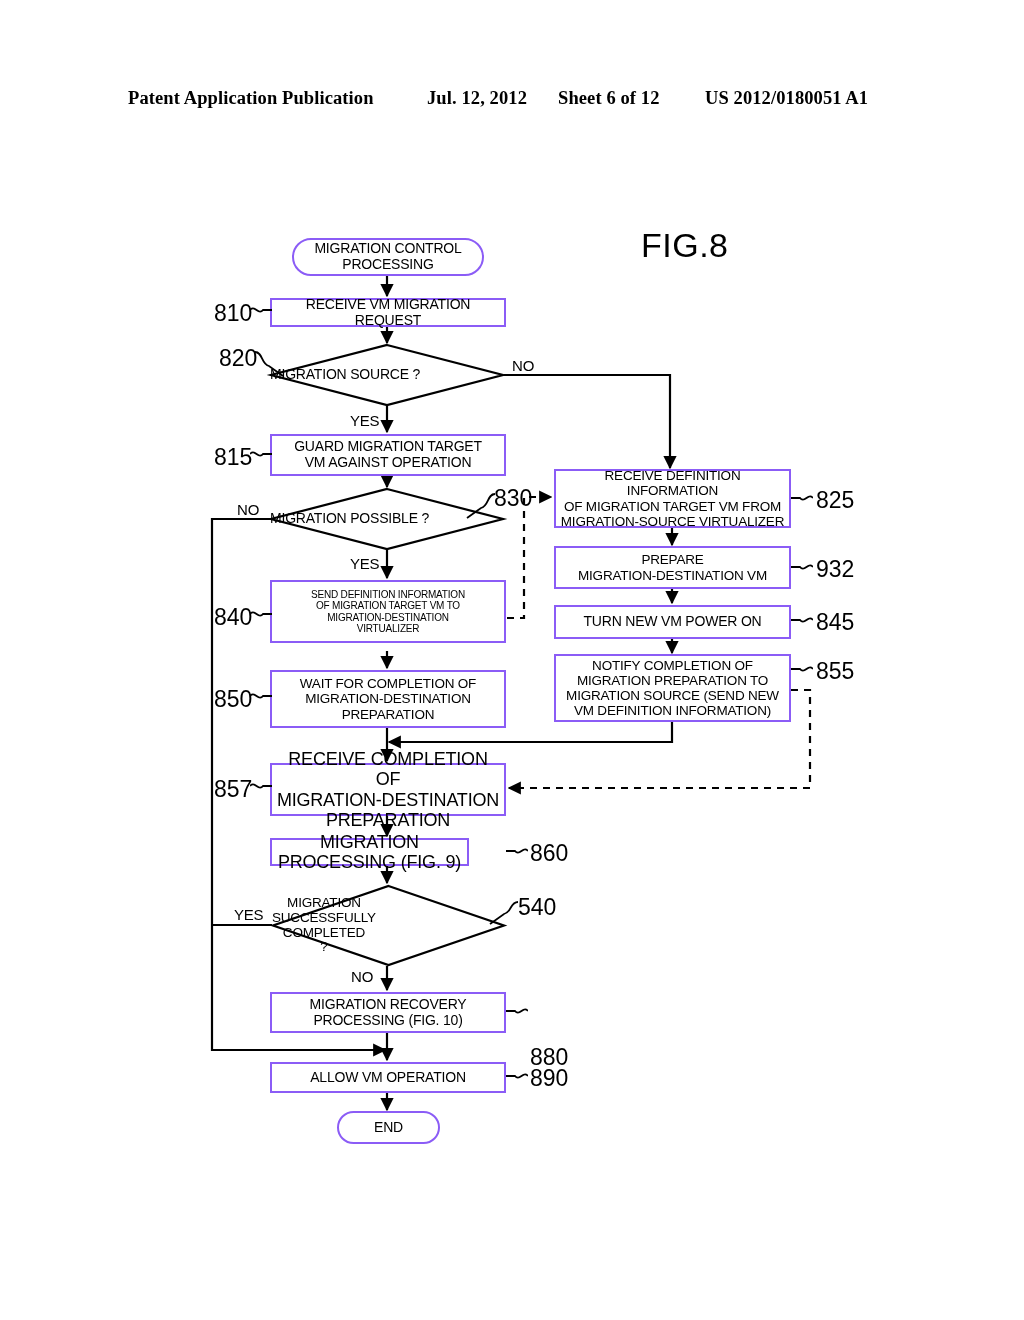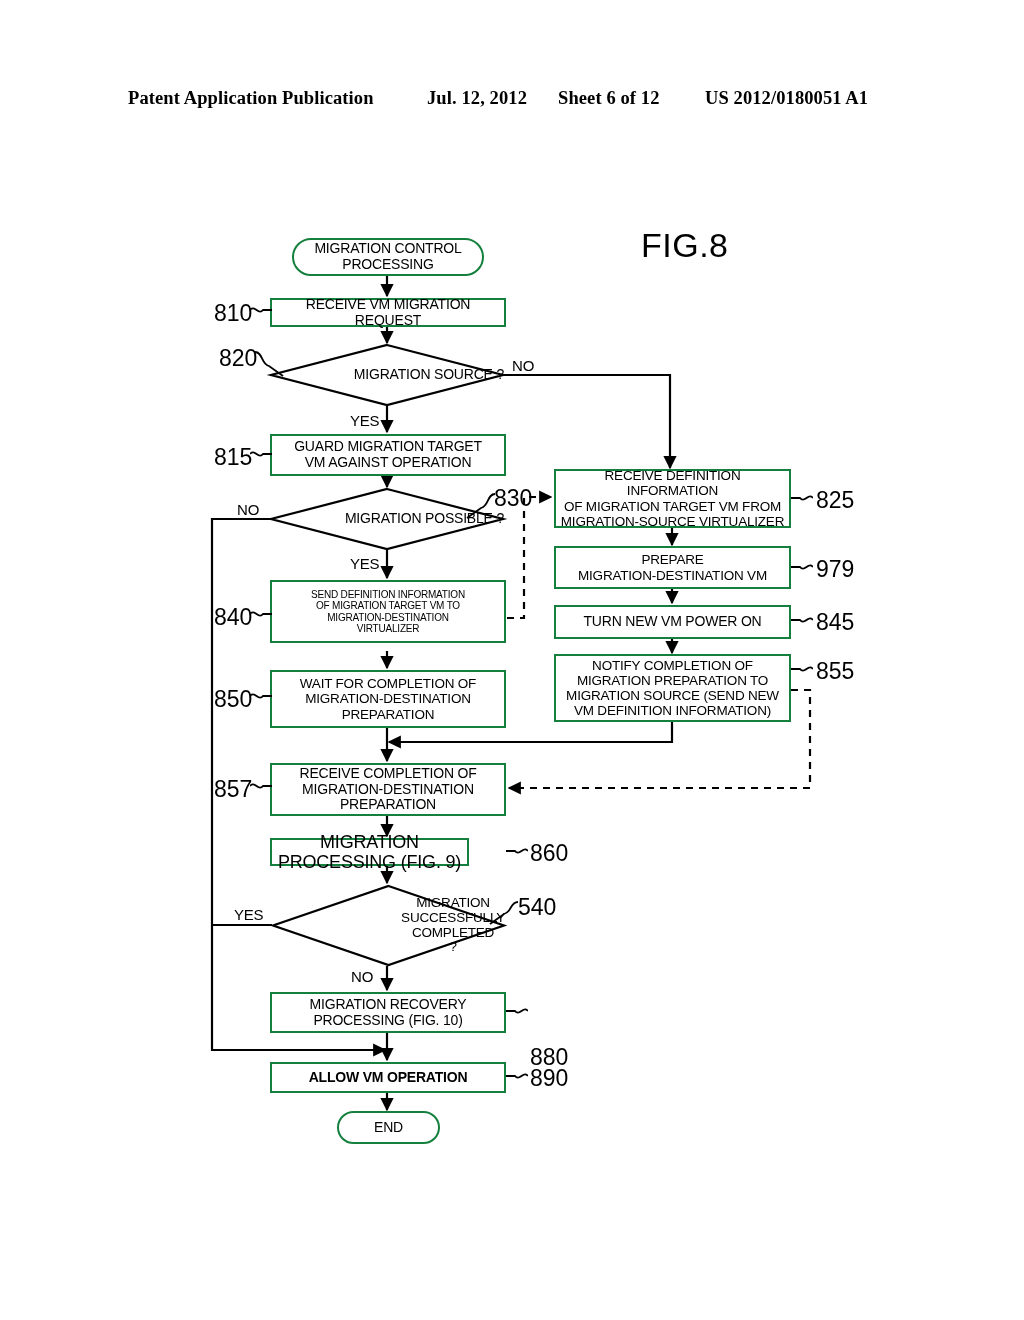--- a/index.html
+++ b/index.html
@@ -13,31 +13,31 @@
   .hdr-pub{left:128px;}
   .hdr-date{left:427px;}
   .hdr-sheet{left:558px;}
   .hdr-num{left:705px;}
 
   
   .figtitle{position:absolute;left:641px;top:226px;font-size:34px;
             letter-spacing:.5px;font-family:"Liberation Sans", sans-serif;}
 
   
-  .node{position:absolute;box-sizing:border-box;border:2px solid #15803d;
+  .node{position:absolute;box-sizing:border-box;border:2px solid #8b5cf6;
         background:#fff;display:flex;align-items:center;justify-content:center;
         text-align:center;line-height:1.12;letter-spacing:-0.2px;}
   .node span{display:block;padding:0 3px;}
   .term{border-radius:999px;}
 
   
   .dia{position:absolute;}
   .dia svg{position:absolute;left:0;top:0;overflow:visible;}
   .dia .lbl{position:absolute;left:0;top:0;width:100%;height:100%;
-            display:flex;align-items:center;justify-content:flex-end;
+            display:flex;align-items:center;justify-content:flex-start;
             text-align:center;line-height:1.1;letter-spacing:-0.2px;}
 
   
   .ref{position:absolute;font-size:23px;letter-spacing:0px;white-space:nowrap;}
 
   
   .brl{position:absolute;font-size:15px;letter-spacing:-0.2px;white-space:nowrap;}
 
   
   #wires{position:absolute;left:0;top:0;width:1024px;height:1320px;}
@@ -140,42 +140,42 @@
   </div>
 
   <div class="node" style="left:270px;top:580px;width:236px;height:63px;font-size:10px;">
     <span>SEND DEFINITION INFORMATION<br>OF MIGRATION TARGET VM TO<br>MIGRATION-DESTINATION<br>VIRTUALIZER</span>
   </div>
 
   <div class="node" style="left:270px;top:670px;width:236px;height:58px;font-size:13.5px;">
     <span>WAIT FOR COMPLETION OF<br>MIGRATION-DESTINATION<br>PREPARATION</span>
   </div>
 
-  <div class="node" style="left:270px;top:763px;width:236px;height:53px;font-size:14px;">
+  <div class="node" style="left:270px;top:763px;width:236px;height:53px;font-size:18px;">
     <span>RECEIVE COMPLETION OF<br>MIGRATION-DESTINATION<br>PREPARATION</span>
   </div>
 
   <div class="node" style="left:270px;top:838px;width:199px;height:28px;font-size:18px;">
     <span>MIGRATION PROCESSING (FIG. 9)</span>
   </div>
 
   <div class="dia" style="left:272px;top:885px;width:233px;height:81px;font-size:13.5px;">
     <svg width="233" height="81" viewBox="0 0 233 81">
       <polygon points="116.5,1 232,40.5 116.5,80 1,40.5" fill="#fff" stroke="#000" stroke-width="2.2"></polygon>
     </svg>
     <div class="lbl">
         <span>MIGRATION<br>SUCCESSFULLY<br>COMPLETED<br>?</span>
       </div>
   </div>
 
   <div class="node" style="left:270px;top:992px;width:236px;height:41px;font-size:14px;">
     <span>MIGRATION RECOVERY<br>PROCESSING (FIG. 10)</span>
   </div>
 
-  <div class="node" style="left:270px;top:1062px;width:236px;height:31px;font-size:14px;font-weight:bold;">
+  <div class="node" style="left:270px;top:1062px;width:236px;height:31px;font-size:14px;">
     <span>ALLOW VM OPERATION</span>
   </div>
 
   <div class="node term" style="left:337px;top:1111px;width:103px;height:33px;font-size:14px;">
     <span>END</span>
   </div>
 
   <div class="node" style="left:554px;top:469px;width:237px;height:59px;font-size:13.5px;">
     <span>RECEIVE DEFINITION INFORMATION<br>OF MIGRATION TARGET VM FROM<br>MIGRATION-SOURCE VIRTUALIZER</span>
   </div>
@@ -245,21 +245,21 @@
   <div class="ref" style="left:530px;top:1065px;">890</div>
   <svg class="ref" style="left:506px;top:1070px;width:22px;height:14px;" viewBox="0 0 22 14">
       <path d="M22,6 C17,0 14,12 9,6 L0,6" stroke="#000" stroke-width="1.8" fill="none"></path>
     </svg>
 
   <div class="ref" style="left:816px;top:487px;">825</div>
   <svg class="ref" style="left:791px;top:492px;width:22px;height:14px;" viewBox="0 0 22 14">
       <path d="M22,6 C17,0 14,12 9,6 L0,6" stroke="#000" stroke-width="1.8" fill="none"></path>
     </svg>
 
-  <div class="ref" style="left:816px;top:556px;">979</div>
+  <div class="ref" style="left:816px;top:556px;">932</div>
   <svg class="ref" style="left:791px;top:561px;width:22px;height:14px;" viewBox="0 0 22 14">
       <path d="M22,6 C17,0 14,12 9,6 L0,6" stroke="#000" stroke-width="1.8" fill="none"></path>
     </svg>
 
   <div class="ref" style="left:816px;top:609px;">845</div>
   <svg class="ref" style="left:791px;top:614px;width:22px;height:14px;" viewBox="0 0 22 14">
       <path d="M22,6 C17,0 14,12 9,6 L0,6" stroke="#000" stroke-width="1.8" fill="none"></path>
     </svg>
 
   <div class="ref" style="left:816px;top:658px;">855</div>

